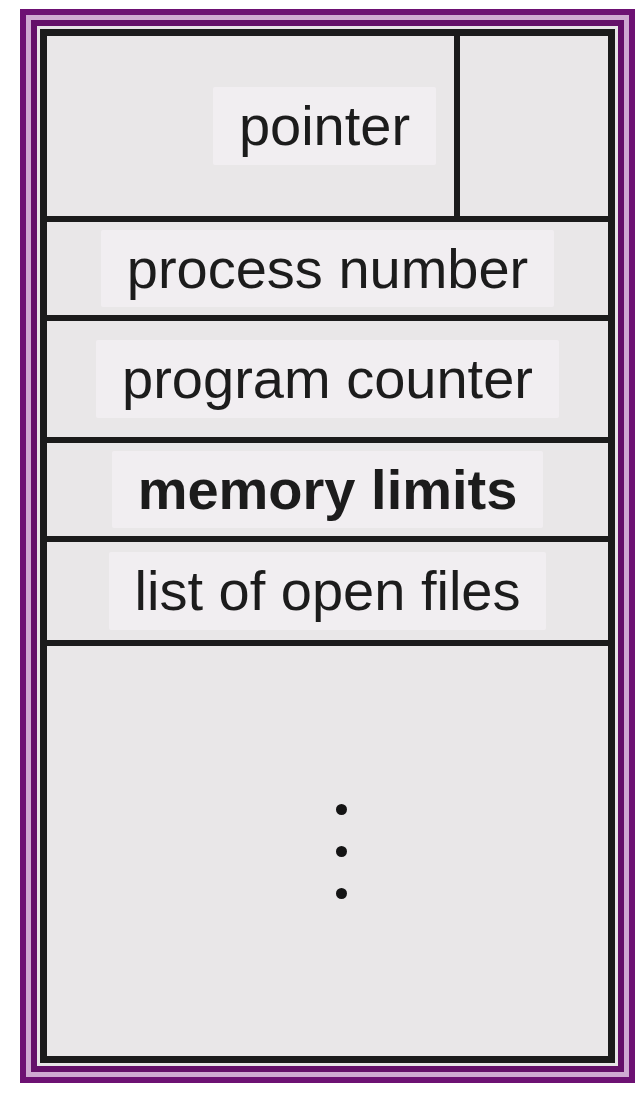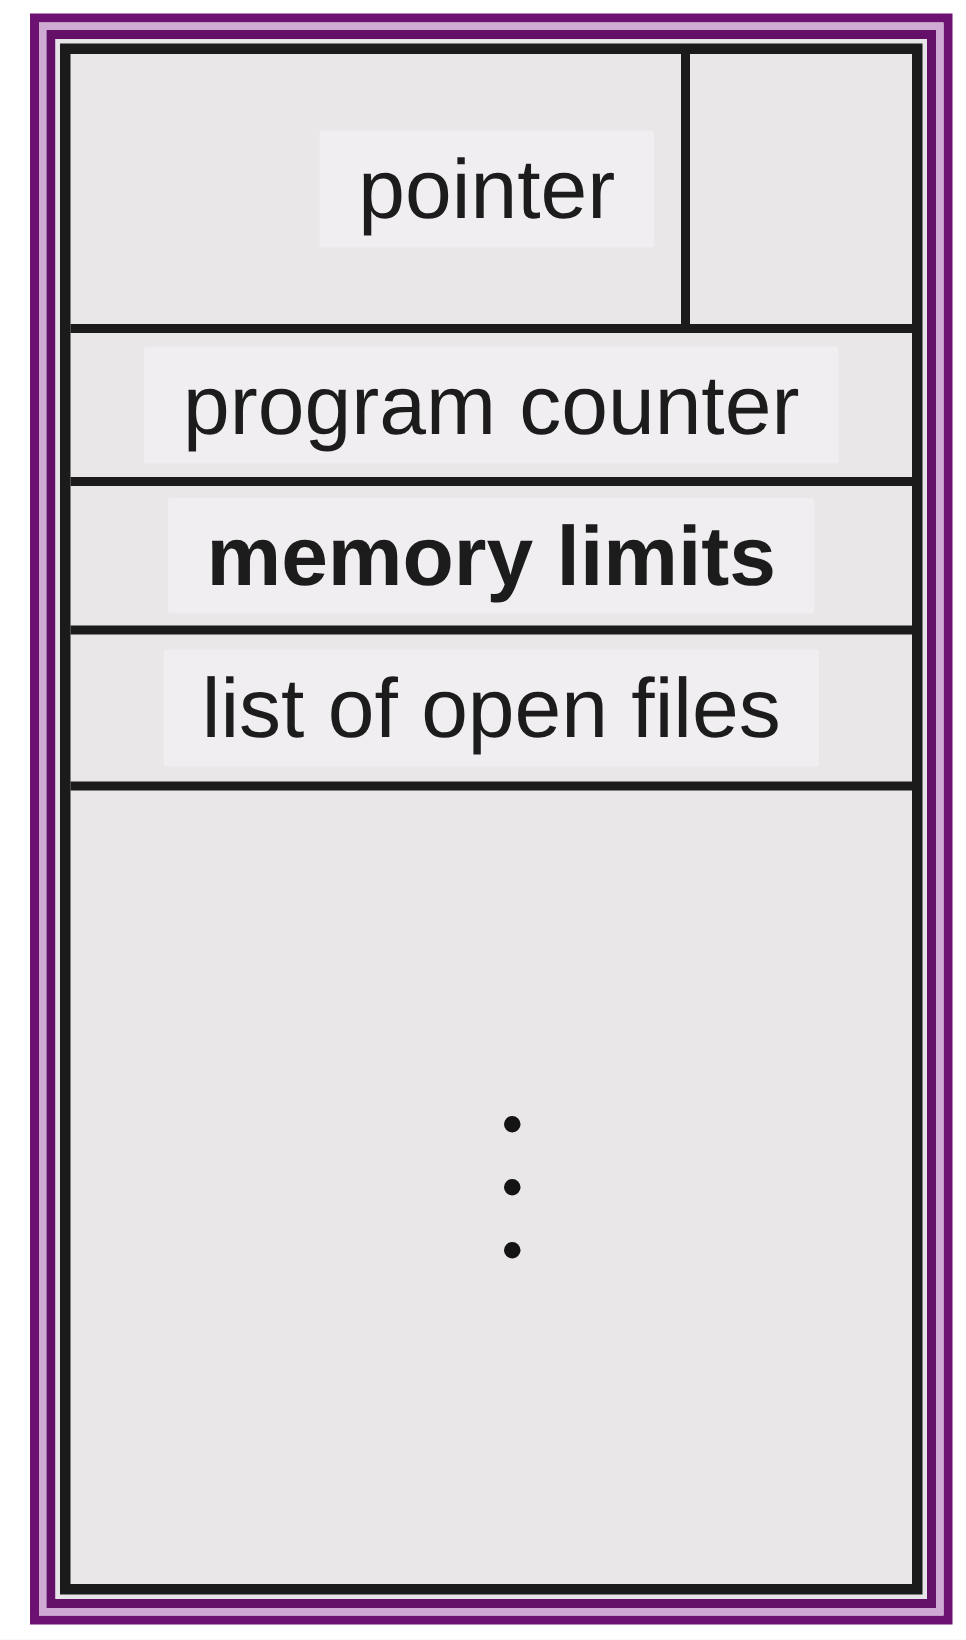--- a/index.html
+++ b/index.html
@@ -61,21 +61,21 @@
     box-sizing: border-box;
     border-bottom: 6px solid #1b1b1b;
     display: flex;
     align-items: center;
     justify-content: center;
     text-align: center;
     flex: 0 0 auto;
   }
   .row-top        { height: 186px; padding: 0; }
   .row-number     { height: 99px; }
-  .row-counter    { height: 102px; }
+  .row-counter    { height: 122px; }
   .row-registers  { height: 231px; }
   .row-memory     { height: 99px; font-weight: bold; }
   .row-files      { height: 104px; }
   .row-ellipsis   {
     flex: 1 1 auto;
     border-bottom: none;
     flex-direction: column;
     justify-content: center;
     gap: 31px;
   }
@@ -116,20 +116,23 @@
       <div class="frame-inner">
         <div class="table-gap">
           <div class="pcb-table">
 
             <div class="row row-top">
               <div class="cell cell-left">
                 <span class="label-hl">pointer</span>
               </div>
             </div>
 
+            <div class="row row-number">
+              <span class="label-hl">process number</span>
+            </div>
 
             <div class="row row-counter">
               <span class="label-hl">program counter</span>
             </div>
 
 
             <div class="row row-memory">
               <span class="label-hl">memory limits</span>
             </div>
 

